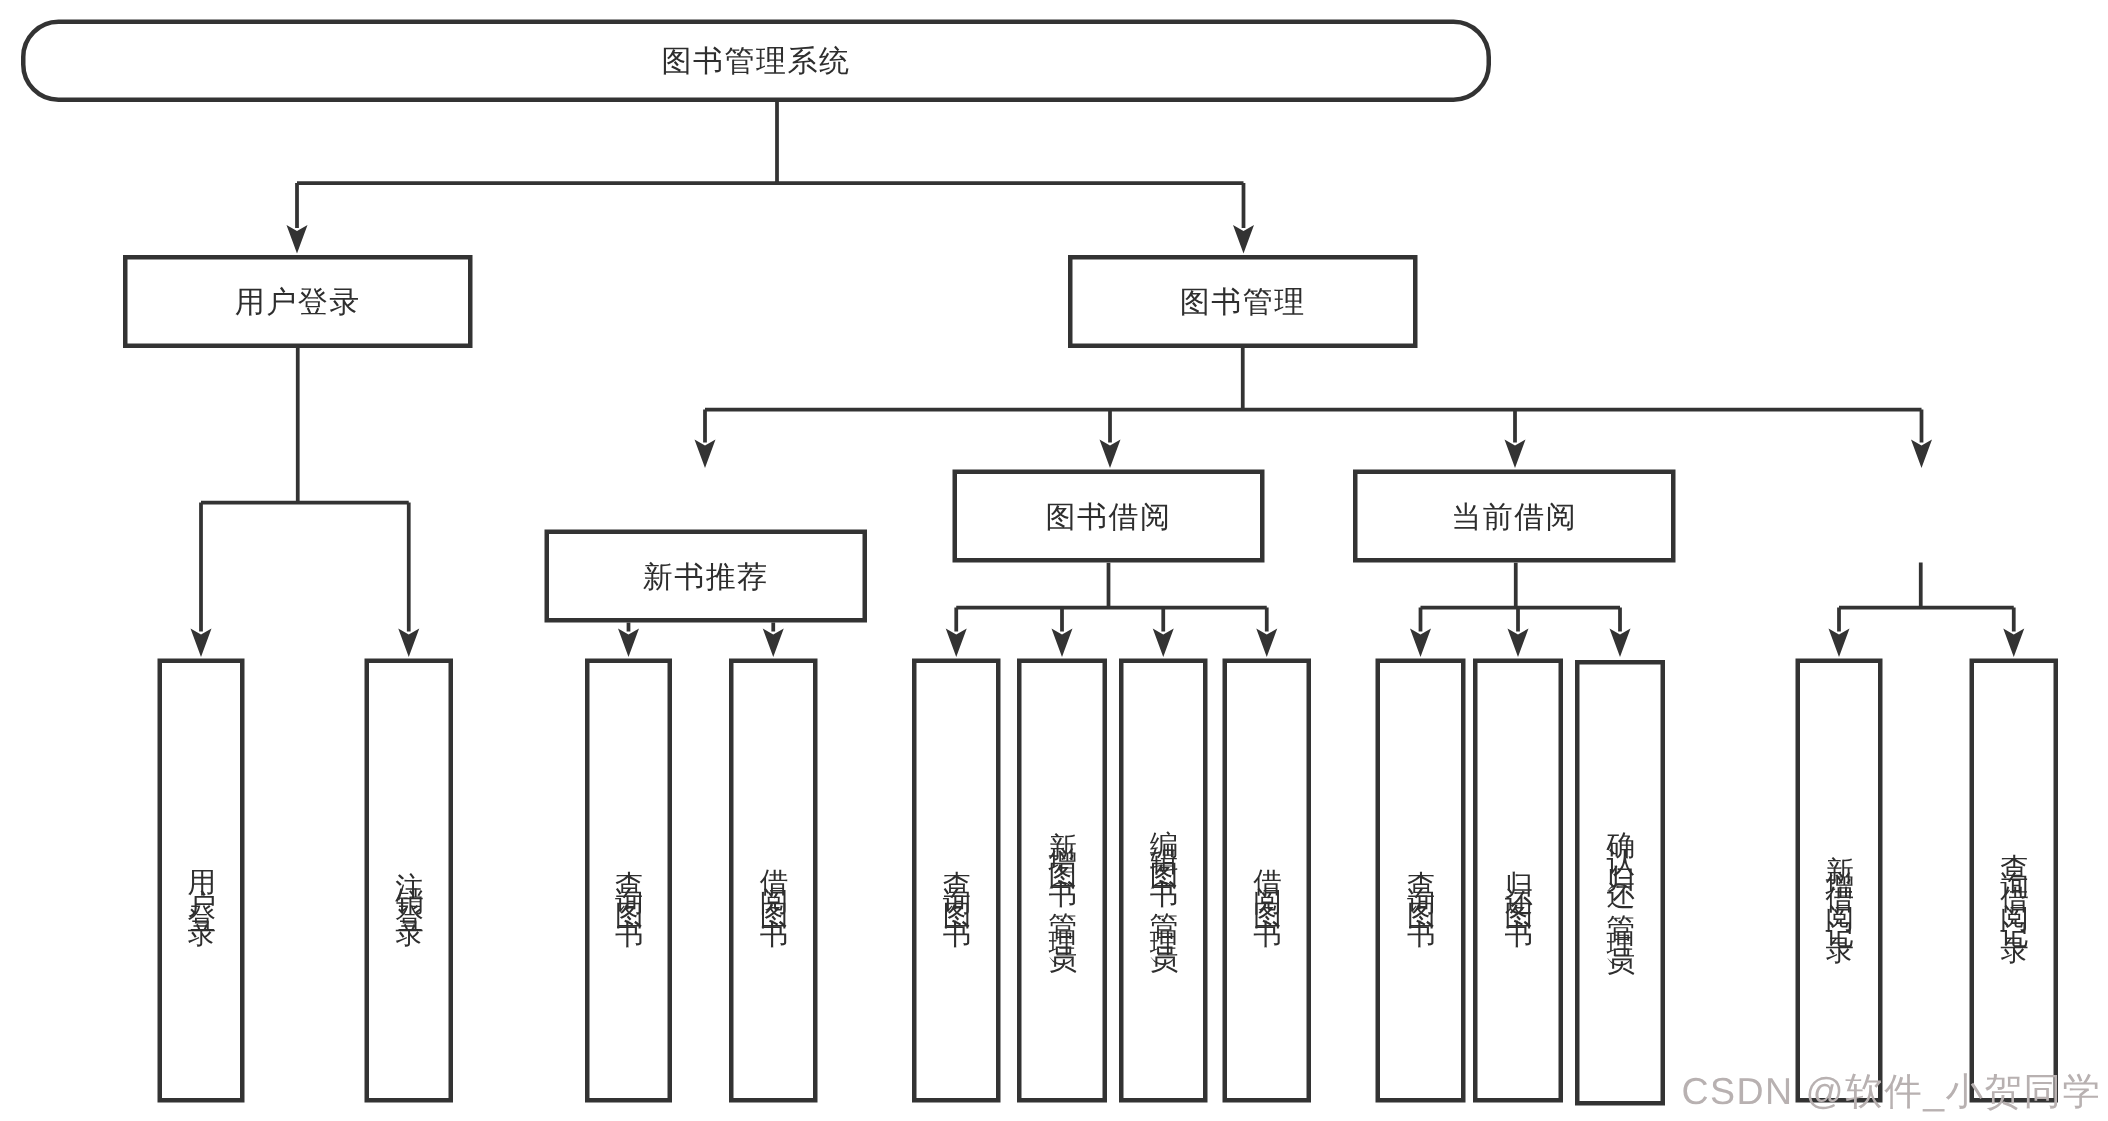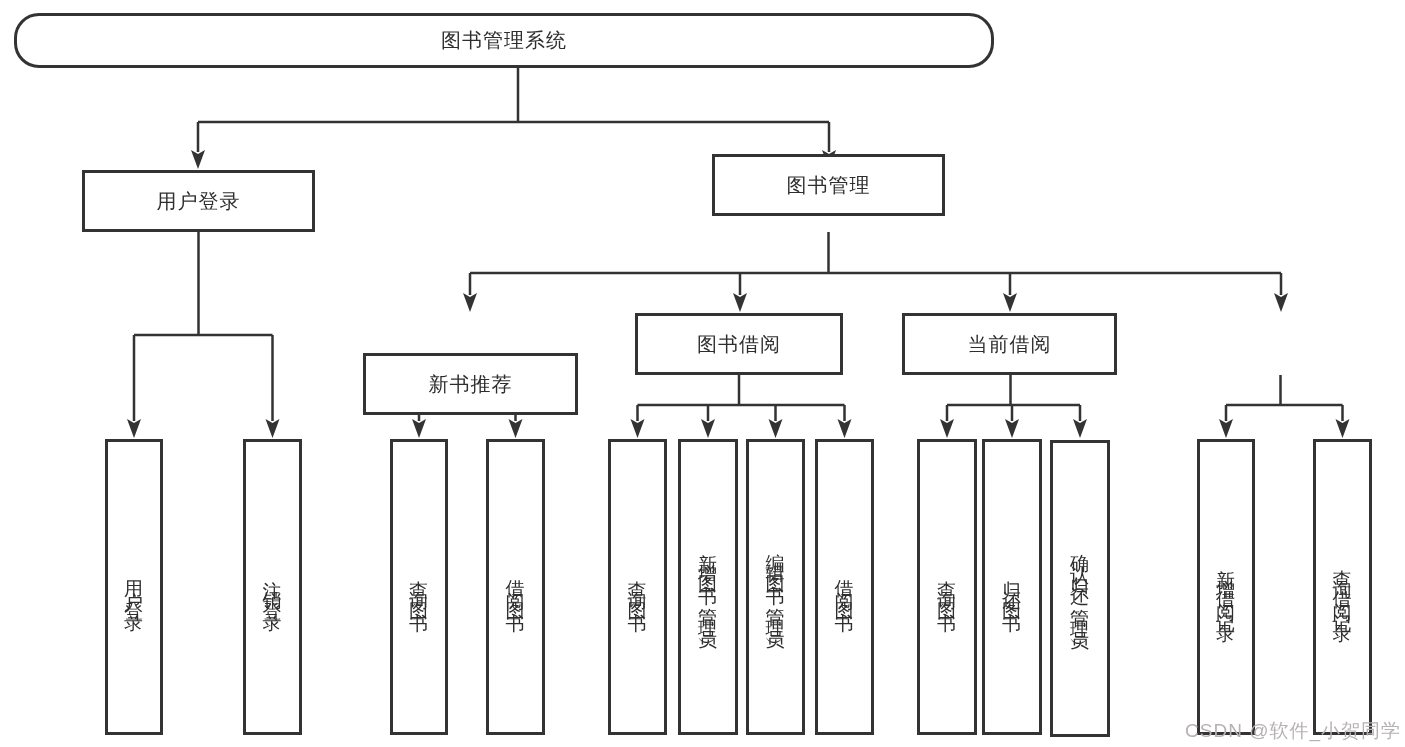--- a/index.html
+++ b/index.html
@@ -26,21 +26,21 @@
     writing-mode:vertical-rl;
     text-orientation:mixed;
     font-size:19px;
     line-height:1;
     letter-spacing:11px;
     white-space:nowrap;
   }
   .watermark{
     position:absolute;
     right:4px;bottom:3px;
-    font-size:19px;
+    font-size:25px;
     color:var(--watermark,#b8b1b1);
     letter-spacing:1px;
     z-index:3;
     white-space:nowrap;
   }
 </style>
 </head>
 <body>
 
 <div class="canvas">
@@ -85,21 +85,21 @@
     </g>
   </svg>
 
   <div class="node" style="left:14px;top:13px;width:980px;height:55px;border-radius:25px;">
     <span>图书管理系统</span>
   </div>
 
   <div class="node" style="left:82px;top:170px;width:233px;height:62px;">
     <span>用户登录</span>
   </div>
-  <div class="node" style="left:712px;top:154px;width:233px;height:62px;text-align:right;">
+  <div class="node" style="left:712px;top:170px;width:233px;height:62px;text-align:right;">
     <span>图书管理</span>
   </div>
 
   <div class="node" style="left:363px;top:313px;width:215px;height:62px;margin-top:40px;">
     <span>新书推荐</span>
   </div>
   <div class="node" style="left:635px;top:313px;width:208px;height:62px;">
     <span>图书借阅</span>
   </div>
   <div class="node" style="left:902px;top:313px;width:215px;height:62px;">

